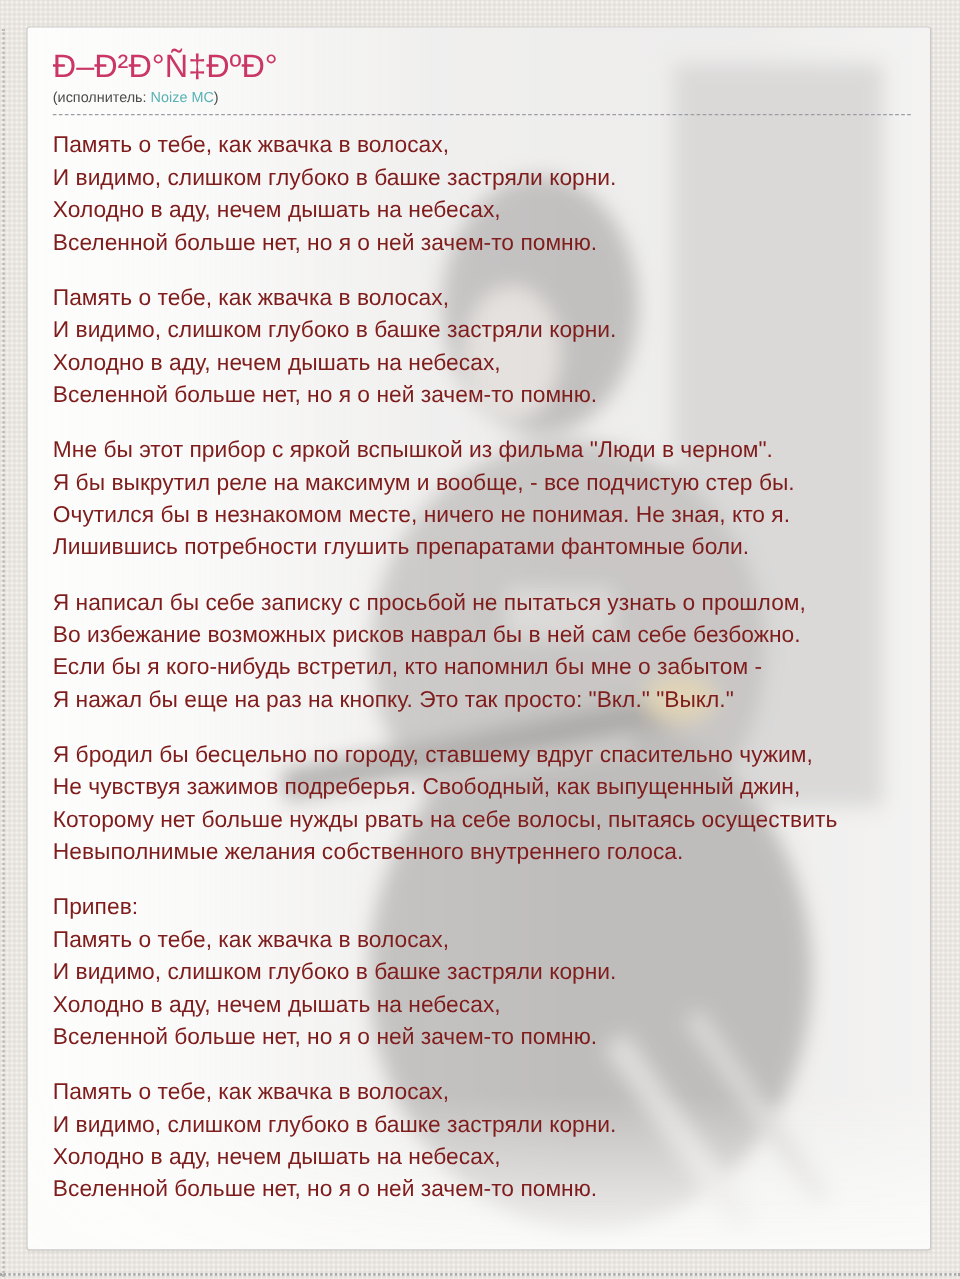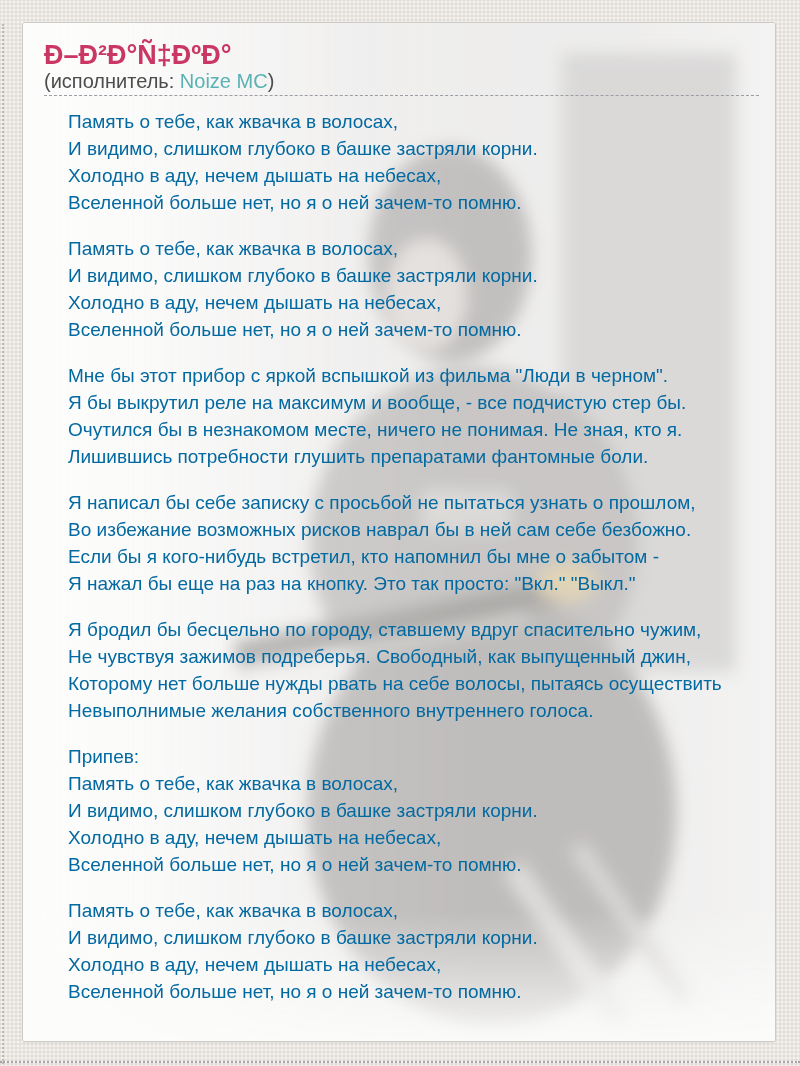--- a/index.html
+++ b/index.html
@@ -23,30 +23,30 @@
   }
   .card{
     position:absolute;left:22px;top:22px;width:754px;height:1020px;
     background:#fbfbfa;border:1px solid #cccac6;border-radius:3px;
     overflow:hidden;box-shadow:0 1px 2px rgba(0,0,0,.05);
     box-sizing:border-box;
   }
   .photo{position:absolute;left:0;top:0;width:100%;height:100%;}
   .content{position:relative;padding:18px 16px 0 21px;}
   h1.title{
-    margin:0;font-size:27px;line-height:28px;font-weight:bold;
+    margin:0;font-size:27px;line-height:28px;font-weight:normal;
     color:#ca3764;letter-spacing:0;
   }
   .subtitle{
-    margin-top:3px;font-size:20px;line-height:19px;color:#4c4c4c;
+    margin-top:3px;font-size:12px;line-height:19px;color:#4c4c4c;
     padding-bottom:4px;border-bottom:1px dashed #9b9ca4;
   }
   .subtitle a{color:#58b2b4;text-decoration:none;cursor:pointer;}
   .lyrics{
-    margin-top:12px;font-size:19px;line-height:27px;color:#0369a1;margin-left:24px;
+    margin-top:12px;font-size:19px;line-height:27px;color:#7f1d1d;
   }
   .lyrics p{margin:0 0 19px 0;}
 </style>
 </head>
 <body>
 
 <div class="edge-left"></div>
 <div class="edge-bottom"></div>
 
 <main class="card">

